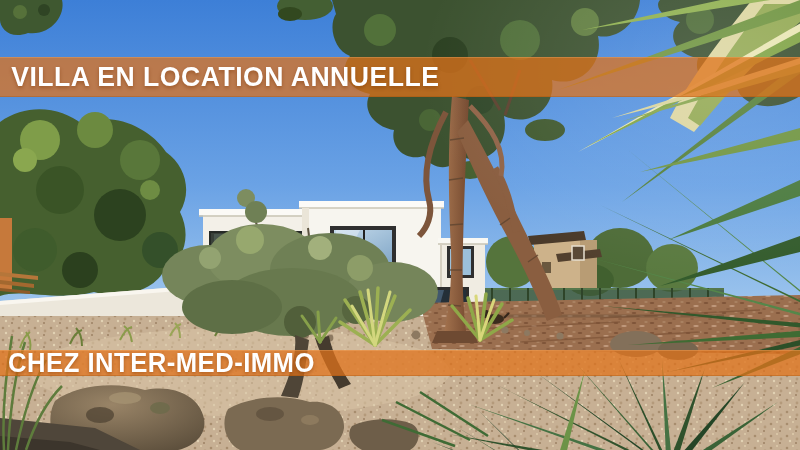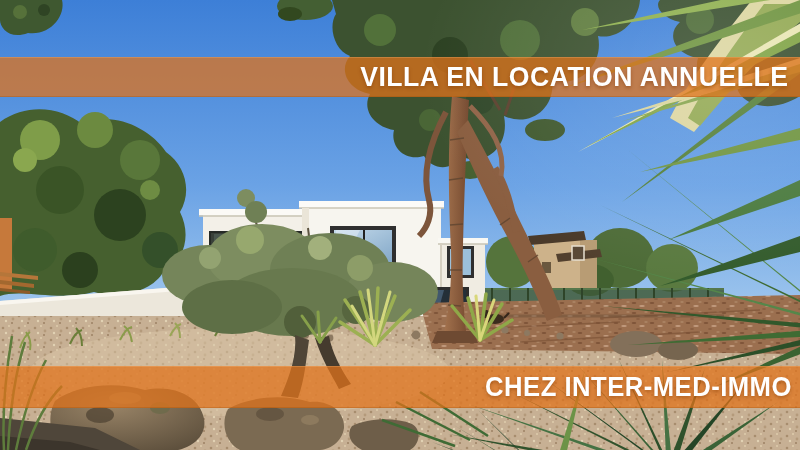--- a/index.html
+++ b/index.html
@@ -5,25 +5,25 @@
   html,body{margin:0;padding:0;background:#222;}
   .stage{
     position:relative;width:800px;height:450px;overflow:hidden;
     font-family:"Liberation Sans","DejaVu Sans",sans-serif;
     background:#4585dc;
   }
   .stage svg{position:absolute;inset:0;display:block;}
   .banner{
     position:absolute;left:0;width:800px;
     background:rgba(224,115,27,0.74);
-    display:flex;align-items:center;justify-content:flex-end;
+    display:flex;align-items:center;justify-content:flex-start;
     box-shadow:inset 0 1px 0 rgba(255,200,140,.25), inset 0 -1px 0 rgba(150,70,0,.25);
   }
   .banner-top{top:57px;height:40px;}
-  .banner-bottom{top:350px;height:42px;margin-top:16px;}
+  .banner-bottom{top:350px;height:26px;}
   .banner .txt{
     color:#fff;font-weight:700;font-size:28px;letter-spacing:.5px;
     transform:scaleX(.95);white-space:nowrap;
     text-shadow:0 2px 4px rgba(120,50,0,.45);
   }
   .banner-bottom .txt{font-size:27px;}
 </style>
 </head>
 <body>
 

